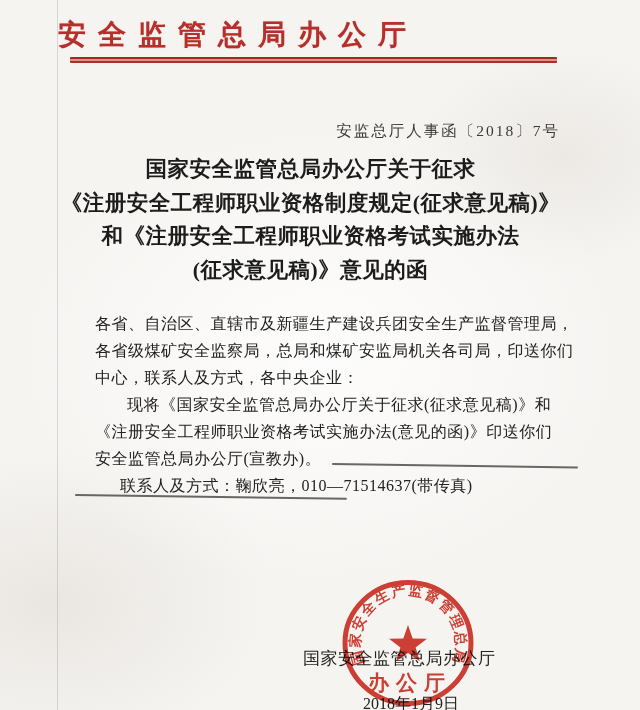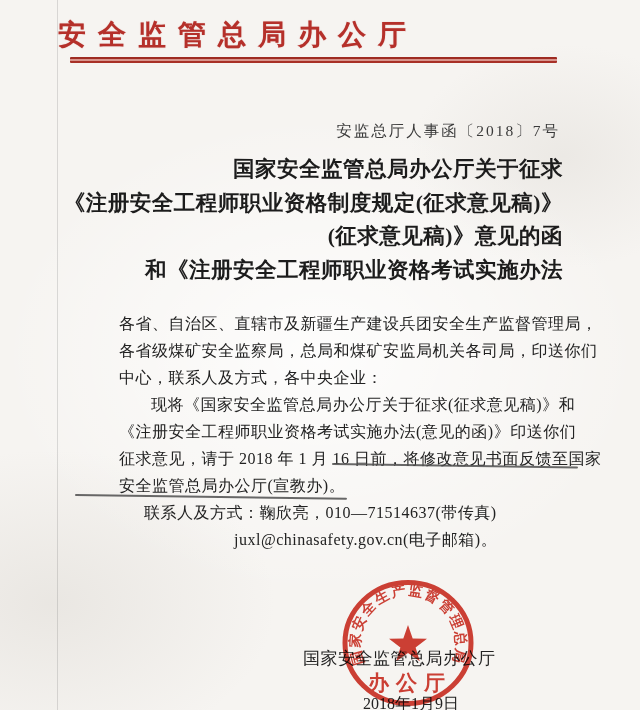--- a/index.html
+++ b/index.html
@@ -35,29 +35,29 @@
     border-radius:1px;
   }
   .doc-number{
     position:absolute;top:100px;right:80px;
     font-size:15.5px;letter-spacing:2px;color:#3a3a3a;
     white-space:nowrap;
     margin-top:21px;
   }
   .doc-title{
     position:absolute;left:58px;top:153px;width:505px;
-    text-align:right;font-weight:700;color:#1c1c1c;
+    text-align:center;font-weight:700;color:#1c1c1c;
     font-size:21.5px;line-height:33.5px;letter-spacing:0.5px;
   }
   .body-block{
     position:absolute;left:95px;top:310px;width:470px;
     font-size:16px;line-height:27px;color:#222;
     letter-spacing:0.5px;
   }
-  .body-block .line{white-space:nowrap;margin-left:24px;}
+  .body-block .line{white-space:nowrap;}
   .body-block .indent{text-indent:32px;}
   .contact-1{text-indent:25px;}
   .contact-2{text-indent:115px;}
   .underline-mark{
     position:absolute;height:2px;background:#4d4d4d;border-radius:2px;
     transform-origin:left center;opacity:0.85;
   }
   .u1{left:332px;top:463px;width:246px;transform:rotate(0.8deg);}
   .u2{left:75px;top:494px;width:272px;transform:rotate(0.8deg);}
   .signature-org{
@@ -86,34 +86,32 @@
 
   <div class="letterhead-title">安全监管总局办公厅</div>
 
   <div class="red-rule"></div>
 
   <div class="doc-number">安监总厅人事函〔2018〕7号</div>
 
   <div class="doc-title">
     <div class="t-line">国家安全监管总局办公厅关于征求</div>
     <div class="t-line">《注册安全工程师职业资格制度规定(征求意见稿)》</div>
+    <div class="t-line">和《注册安全工程师职业资格考试实施办法</div>
     <div class="t-line">(征求意见稿)》意见的函</div>
-    <div class="t-line">和《注册安全工程师职业资格考试实施办法</div>
   </div>
 
   <div class="body-block">
     <div class="line">各省、自治区、直辖市及新疆生产建设兵团安全生产监督管理局，</div>
     <div class="line">各省级煤矿安全监察局，总局和煤矿安监局机关各司局，印送你们</div>
     <div class="line">中心，联系人及方式，各中央企业：</div>
     <div class="line indent">现将《国家安全监管总局办公厅关于征求(征求意见稿)》和</div>
     <div class="line">《注册安全工程师职业资格考试实施办法(意见的函)》印送你们</div>
-    <div class="line">征求意见，请于 2018 年 1 月 16 日前，将修改意见书面反馈至国家</div>
     <div class="line">安全监管总局办公厅(宣教办)。</div>
     <div class="line contact-1">联系人及方式：鞠欣亮，010—71514637(带传真)</div>
-    <div class="line contact-2">juxl@chinasafety.gov.cn(电子邮箱)。</div>
   </div>
 
   <div class="underline-mark u1"></div>
   <div class="underline-mark u2"></div>
 
   <div class="signature-org">国家安全监管总局办公厅</div>
   <div class="signature-date">2018年1月9日</div>
 
   <svg class="seal-svg" width="170" height="145" viewBox="328 568 170 145">
     <defs>

